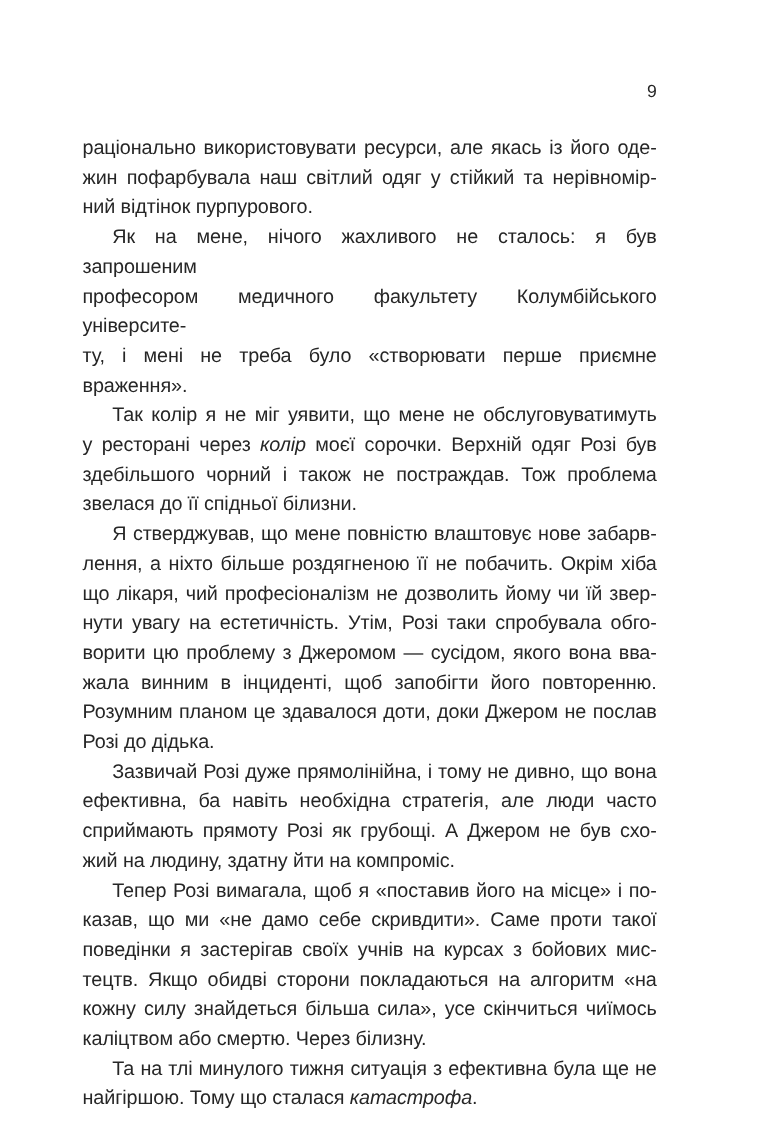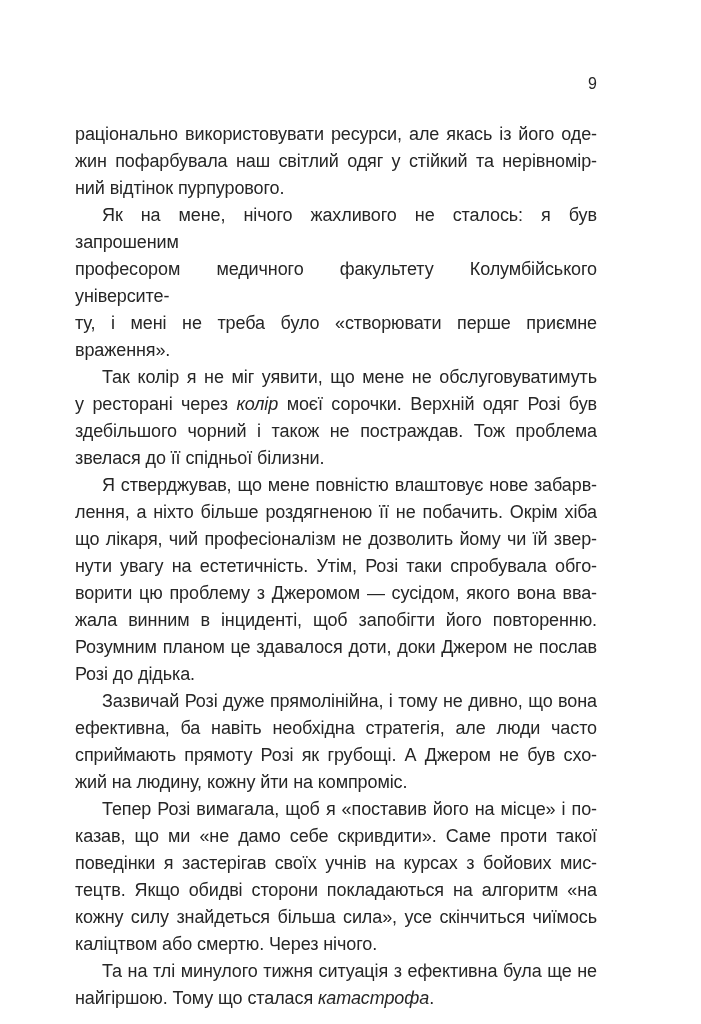--- a/index.html
+++ b/index.html
@@ -83,28 +83,28 @@
         <div class="line"><span>нути увагу на естетичність. Утім, Розі таки спробувала обго-</span></div>
         <div class="line"><span>ворити цю проблему з Джеромом — сусідом, якого вона вва-</span></div>
         <div class="line"><span>жала винним в інциденті, щоб запобігти його повторенню.</span></div>
         <div class="line"><span>Розумним планом це здавалося доти, доки Джером не послав</span></div>
         <div class="line last"><span>Розі до дідька.</span></div>
       </div>
       <div class="para">
         <div class="line indent"><span>Зазвичай Розі дуже прямолінійна, і тому не дивно, що вона</span></div>
         <div class="line"><span>ефективна, ба навіть необхідна стратегія, але люди часто</span></div>
         <div class="line"><span>сприймають прямоту Розі як грубощі. А Джером не був схо-</span></div>
-        <div class="line last"><span>жий на людину, кожну йти на компроміс.</span></div>
+        <div class="line last"><span>жий на людину, здатну йти на компроміс.</span></div>
       </div>
       <div class="para">
         <div class="line indent"><span>Тепер Розі вимагала, щоб я «поставив його на місце» і по-</span></div>
         <div class="line"><span>казав, що ми «не дамо себе скривдити». Саме проти такої</span></div>
         <div class="line"><span>поведінки я застерігав своїх учнів на курсах з бойових мис-</span></div>
         <div class="line"><span>тецтв. Якщо обидві сторони покладаються на алгоритм «на</span></div>
         <div class="line"><span>кожну силу знайдеться більша сила», усе скінчиться чиїмось</span></div>
-        <div class="line last"><span>каліцтвом або смертю. Через нічого.</span></div>
+        <div class="line last"><span>каліцтвом або смертю. Через білизну.</span></div>
       </div>
       <div class="para">
         <div class="line indent"><span>Та на тлі минулого тижня ситуація з ефективна була ще не</span></div>
         <div class="line last"><span>найгіршою. Тому що сталася </span><em>катастрофа</em><span>.</span></div>
       </div>
     </div>
 </div>
 
 </body></html>

